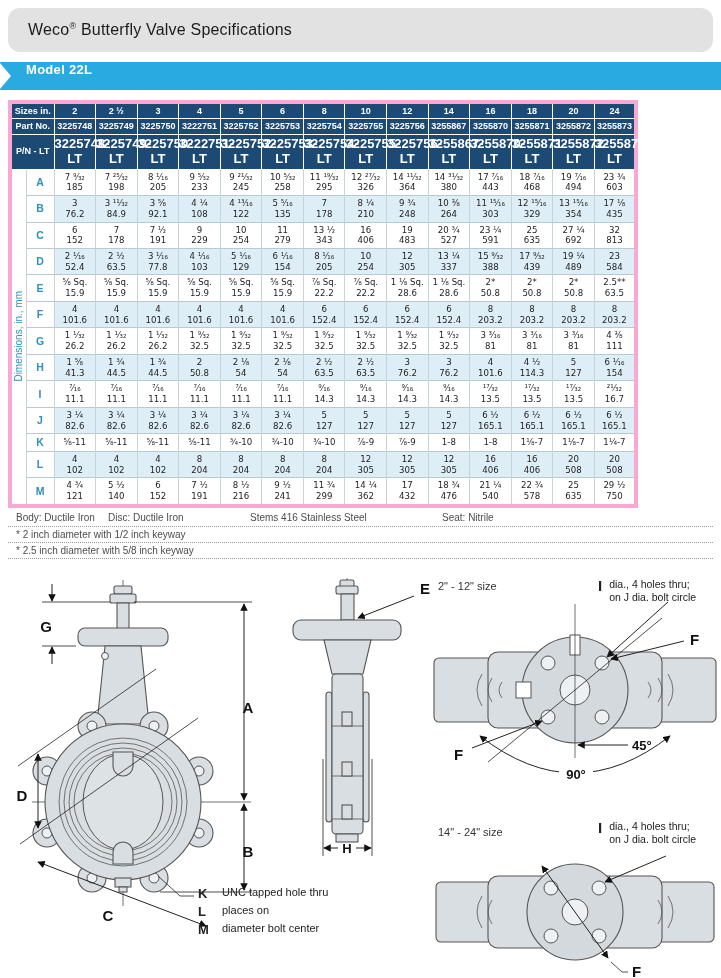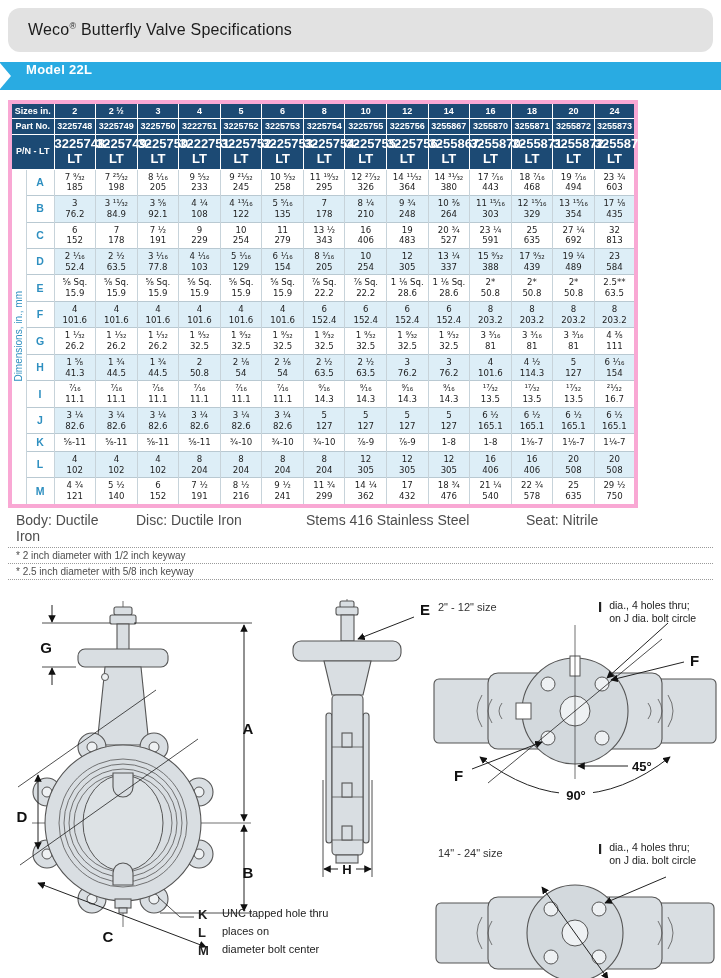--- a/index.html
+++ b/index.html
@@ -32,22 +32,22 @@
   tbody td.side{background:#fff;border-top:none;}
   .side-text{writing-mode:vertical-rl;transform:rotate(180deg);color:#2e8fc0;font-size:10px;
     white-space:nowrap;margin:0 auto;}
   tbody td.rlabel{color:#2e8fc0;font-weight:bold;font-size:10.5px;background:#fff;}
   tbody tr.alt td.cell, tbody tr.alt td.rlabel{background:#ddeef7;}
   tbody tr.alt td.rlabel{background:#fff;}
   td.cell .in,td.cell .mm{font-family:"DejaVu Sans",sans-serif;font-size:8.6px;color:#1d1d1d;line-height:1.25;}
   tbody tr.alt td.cell{background:#ddeef7;}
 
   
-  .materials{margin:2px 8px 0 8px;display:flex;font-size:14px;color:#4d4d4d;
-    border-bottom:1px dotted #9a9a9a;padding:2px 0 3px 8px;gap:28px;}
+  .materials{margin:2px 8px 0 8px;display:flex;font-size:10px;color:#4d4d4d;
+    border-bottom:1px dotted #9a9a9a;padding:2px 0 3px 8px;}
   .materials span{display:inline-block;}
   .materials .m0{width:92px;} .materials .m1{width:142px;} .materials .m2{width:192px;}
   .footnote{margin:0 8px;font-size:10px;color:#4d4d4d;border-bottom:1px dotted #9a9a9a;padding:2px 0 2px 8px;}
 
   
   .drawings{position:relative;height:418px;margin-top:9px;}
   .drawings svg{position:absolute;}
   .shape{fill:#d9dee2;stroke:#555;stroke-width:1.1;}
   .shape2{fill:#d3d9dd;stroke:#555;stroke-width:1.1;}
   .inner{fill:none;stroke:#555;stroke-width:.8;}

